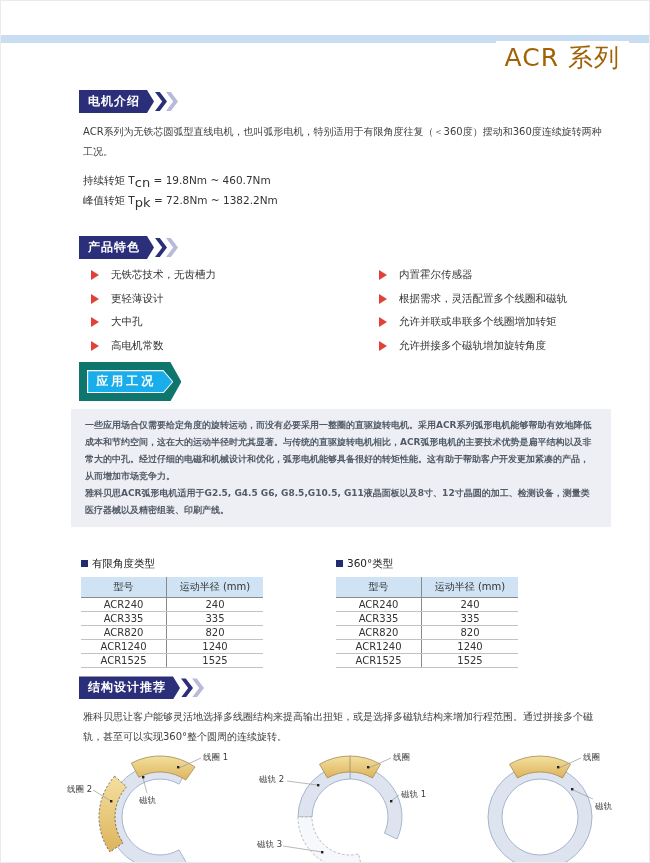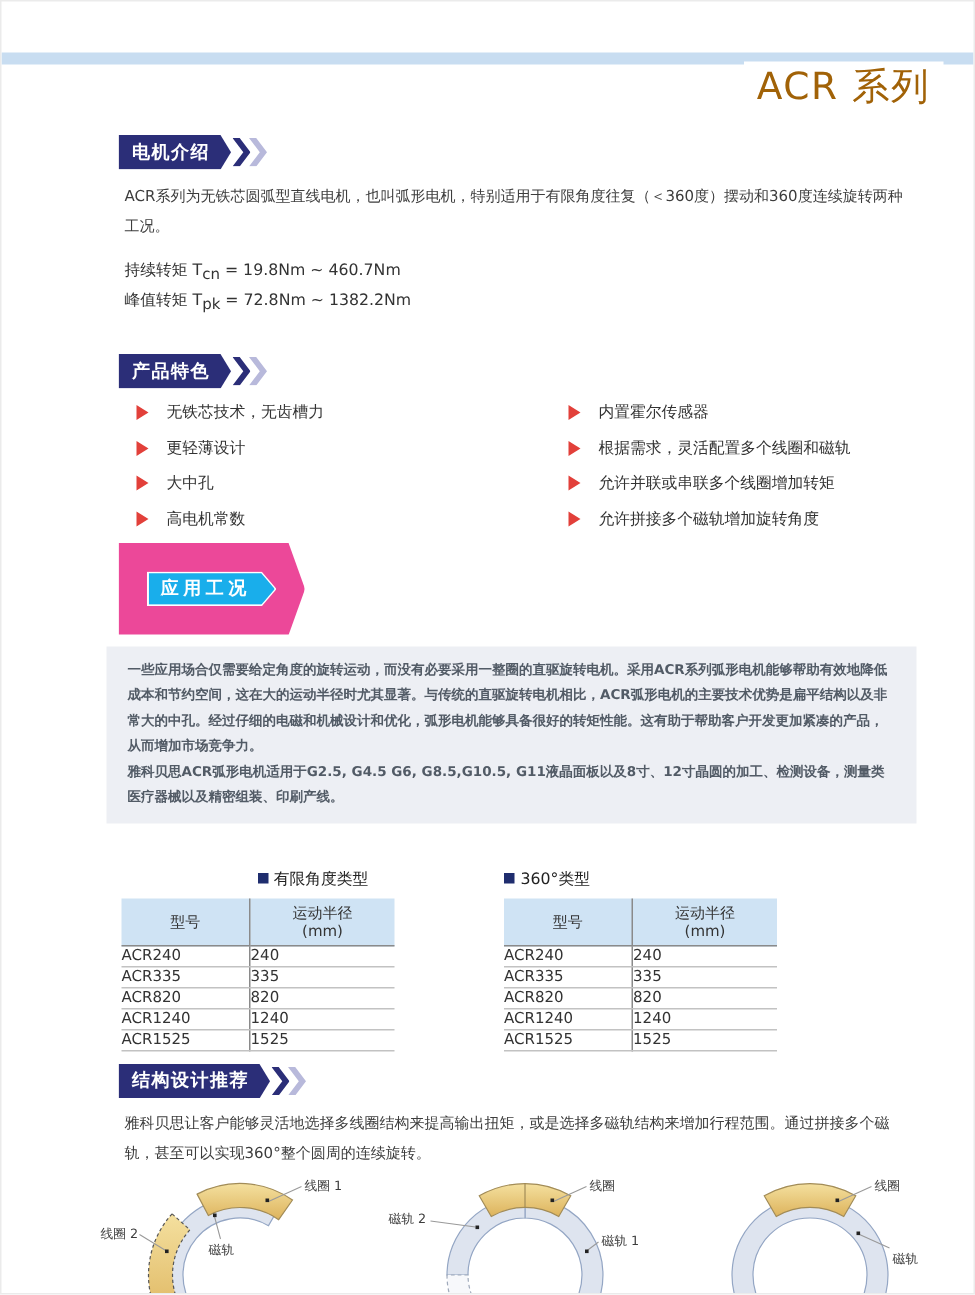--- a/index.html
+++ b/index.html
@@ -21,52 +21,52 @@
   .badge-row.first { margin-top:89px; }
   .badge-core {
     display:inline-block; background:#2b2e78; color:#fff; font-size:12px; font-weight:bold;
     letter-spacing:1px; padding:3px 14px 3px 9px;
     clip-path:polygon(0 0,calc(100% - 7px) 0,100% 50%,calc(100% - 7px) 100%,0 100%);
   }
   .chev { width:12px; height:19px; clip-path:polygon(0 0,40% 0,100% 50%,40% 100%,0 100%,60% 50%); }
   .chev1 { background:#2b2e78; margin-left:1px; }
   .chev2 { background:#b8b9db; margin-left:-1px; }
   
-  .app-badge { display:inline-block; background:#ec4899; padding:19px;
+  .app-badge { display:inline-block; background:#0f766e; padding:8px;
     clip-path:polygon(0 0,calc(100% - 11px) 0,100% 50%,calc(100% - 11px) 100%,0 100%); }
   .app-badge .mid { background:#fff; padding:1.2px;
     clip-path:polygon(0 0,calc(100% - 10px) 0,100% 50%,calc(100% - 10px) 100%,0 100%); }
   .app-badge .core { background:#19aeeb; color:#fff; font-size:12px; font-weight:bold;
     letter-spacing:3px; padding:2px 16px 2px 8px;
     clip-path:polygon(0 0,calc(100% - 9px) 0,100% 50%,calc(100% - 9px) 100%,0 100%); }
   
   .intro-p { margin:9px 0 0 4px; font-size:10px; line-height:20px; color:#3d3d3d; }
   .torque { margin:8px 0 0 4px; font-size:10.5px; line-height:20px; color:#333; }
-  .torque sub { font-size:10px; line-height:0; }
+  .torque sub { font-size:13px; line-height:0; }
   .gap-26 { margin-top:26px; }
   
   .feat-cols { display:flex; margin:9px 0 0 12px;gap:48px; }
   .feat-col { list-style:none; margin:0; padding:0; width:240px; }
   .feat-col.right { width:auto; }
   .feat-item { display:flex; align-items:center; margin-bottom:9.5px; font-size:10.5px; color:#333; }
   .tri { width:0; height:0; border-left:8px solid #e2403a; border-top:5px solid transparent;
     border-bottom:5px solid transparent; margin-right:12px; flex:0 0 auto; }
   
   .app-box { margin:8px 0 0 -8px; background:#edeff4; padding:8px 14px;
     font-size:9px; line-height:17px; color:#525b66; }
   .app-box p { margin:0;font-weight:bold; }
   
-  .tables-titles { display:flex; margin:30px 0 0 2px; font-size:10.5px; color:#222;text-align:center; }
+  .tables-titles { display:flex; margin:30px 0 0 2px; font-size:10.5px; color:#222; }
   .tables-titles .t1 { width:255px; }
   .sq { display:inline-block; width:7px; height:7px; background:#1f2d6e; margin-right:4px; }
   .tables-row { display:flex; margin:6px 0 0 2px; }
   .spec-table { width:182px; border-collapse:collapse; font-size:10px; color:#333; }
   .spec-table.second { margin-left:73px; }
-  .spec-table th { background:#cfe3f4; font-weight:normal; padding:3px 16px; border-bottom:1px solid #8a8a8a;margin-left:24px; }
-  .spec-table td { text-align:left; padding:1px 0; border-bottom:1px solid #c2c2c2; }
+  .spec-table th { background:#cfe3f4; font-weight:normal; padding:3px 5px; border-bottom:1px solid #8a8a8a;margin-left:24px; }
+  .spec-table td { text-align:center; padding:1px 0; border-bottom:1px solid #c2c2c2; }
   .spec-table th:first-child, .spec-table td:first-child { border-right:1px solid #8a8a8a; width:47%; }
   
   .gap-8 { margin-top:8px; }
   .design-p { margin:8px 0 0 4px; font-size:10px; line-height:20px; color:#3d3d3d; }
   
   .diagrams { display:flex; justify-content:space-between; margin-top:2px; padding:0 14px 0 64px; }
   .diagram { margin:0; width:190px; }
   .diagram svg { display:block; }
   .diagram text { font-size:8.5px; fill:#3c3c3c; font-family:"DejaVu Sans","Liberation Sans",sans-serif; }
   .ring { fill:#dee4ef; stroke:#94a6c4; stroke-width:0.8; }

